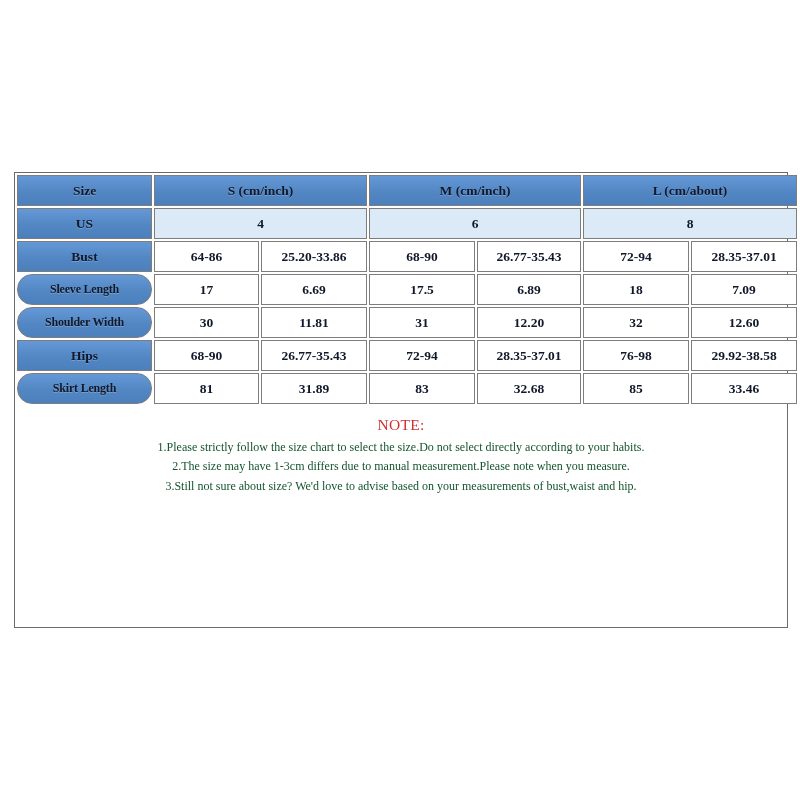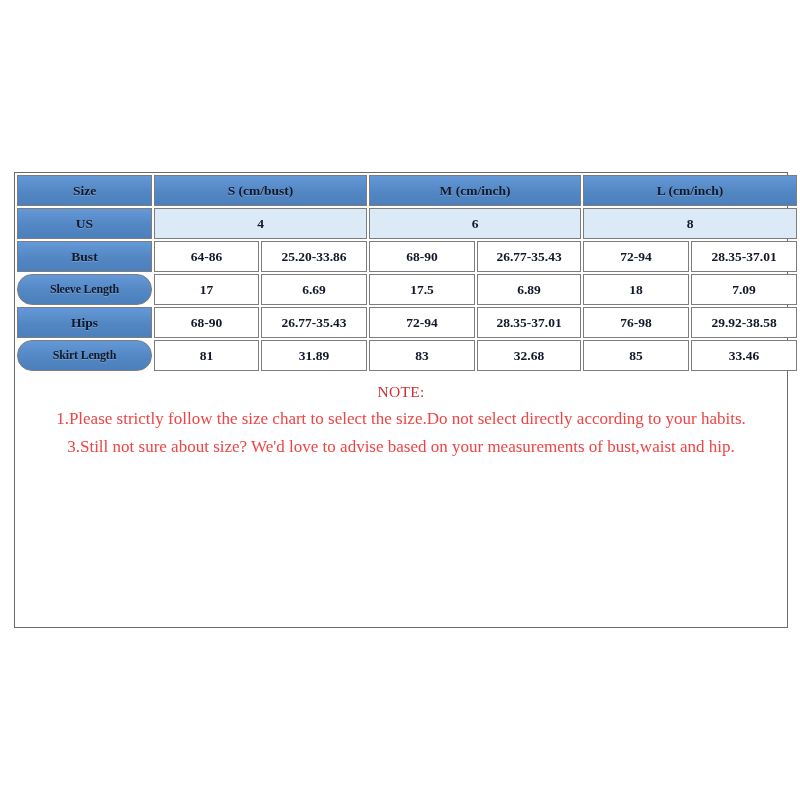--- a/index.html
+++ b/index.html
@@ -86,22 +86,22 @@
     text-align: center;
   }
   .note-title {
     color: #cf3030;
     font-size: 15.5px;
     font-weight: normal;
     margin: 0 0 4px 0;
     letter-spacing: 0.3px;
   }
   .note-line {
-    font-size: 17px;
-    color: #ef4444;
+    font-size: 12px;
+    color: #14532d;
     line-height: 1.62;
     margin: 0;
     white-space: nowrap;
   }
 </style>
 </head>
 <body>
 
 <div id="chart-wrap">
 
@@ -112,23 +112,23 @@
       <col style="width:106px">
       <col style="width:106px">
       <col style="width:104px">
       <col style="width:106px">
       <col style="width:106px">
     </colgroup>
     <tbody>
 
       <tr>
         <td class="hdr label-cell">Size</td>
-        <td class="hdr" colspan="2">S (cm/bust)</td>
+        <td class="hdr" colspan="2">S (cm/inch)</td>
         <td class="hdr" colspan="2">M (cm/inch)</td>
-        <td class="hdr" colspan="2">L (cm/inch)</td>
+        <td class="hdr" colspan="2">L (cm/about)</td>
       </tr>
 
       <tr>
         <td class="hdr label-cell">US</td>
         <td class="pale" colspan="2">4</td>
         <td class="pale" colspan="2">6</td>
         <td class="pale" colspan="2">8</td>
       </tr>
 
 
@@ -146,20 +146,29 @@
       <tr>
         <td class="hdr label-cell small">Sleeve Length</td>
         <td class="white">17</td>
         <td class="white">6.69</td>
         <td class="white">17.5</td>
         <td class="white">6.89</td>
         <td class="white">18</td>
         <td class="white">7.09</td>
       </tr>
 
+      <tr>
+        <td class="hdr label-cell small">Shoulder Width</td>
+        <td class="white">30</td>
+        <td class="white">11.81</td>
+        <td class="white">31</td>
+        <td class="white">12.20</td>
+        <td class="white">32</td>
+        <td class="white">12.60</td>
+      </tr>
 
       <tr>
         <td class="hdr label-cell">Hips</td>
         <td class="white">68-90</td>
         <td class="white">26.77-35.43</td>
         <td class="white">72-94</td>
         <td class="white">28.35-37.01</td>
         <td class="white">76-98</td>
         <td class="white">29.92-38.58</td>
       </tr>
@@ -172,16 +181,17 @@
         <td class="white">32.68</td>
         <td class="white">85</td>
         <td class="white">33.46</td>
       </tr>
     </tbody>
   </table>
 
   <div class="note-block">
     <div class="note-title">NOTE:</div>
     <p class="note-line">1.Please strictly follow the size chart to select the size.Do not select directly according to your habits.</p>
+    <p class="note-line">2.The size may have 1-3cm differs due to manual measurement.Please note when you measure.</p>
     <p class="note-line">3.Still not sure about size? We'd love to advise based on your measurements of bust,waist and hip.</p>
   </div>
 
 </div>
 
 </body></html>

